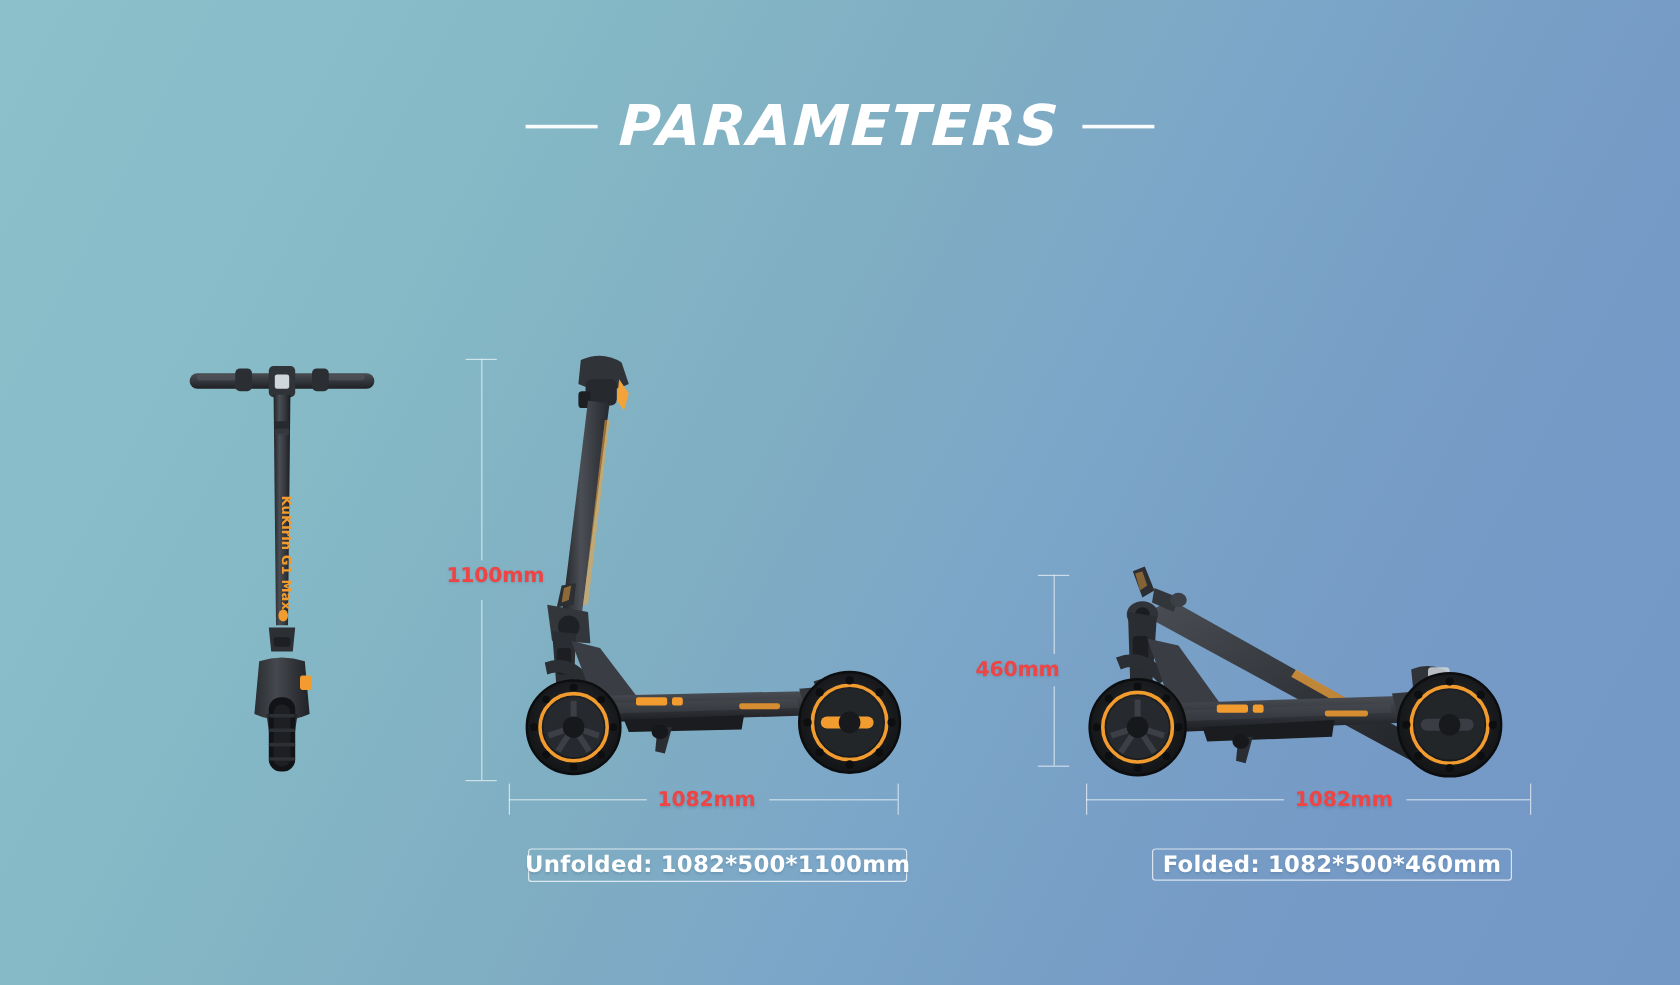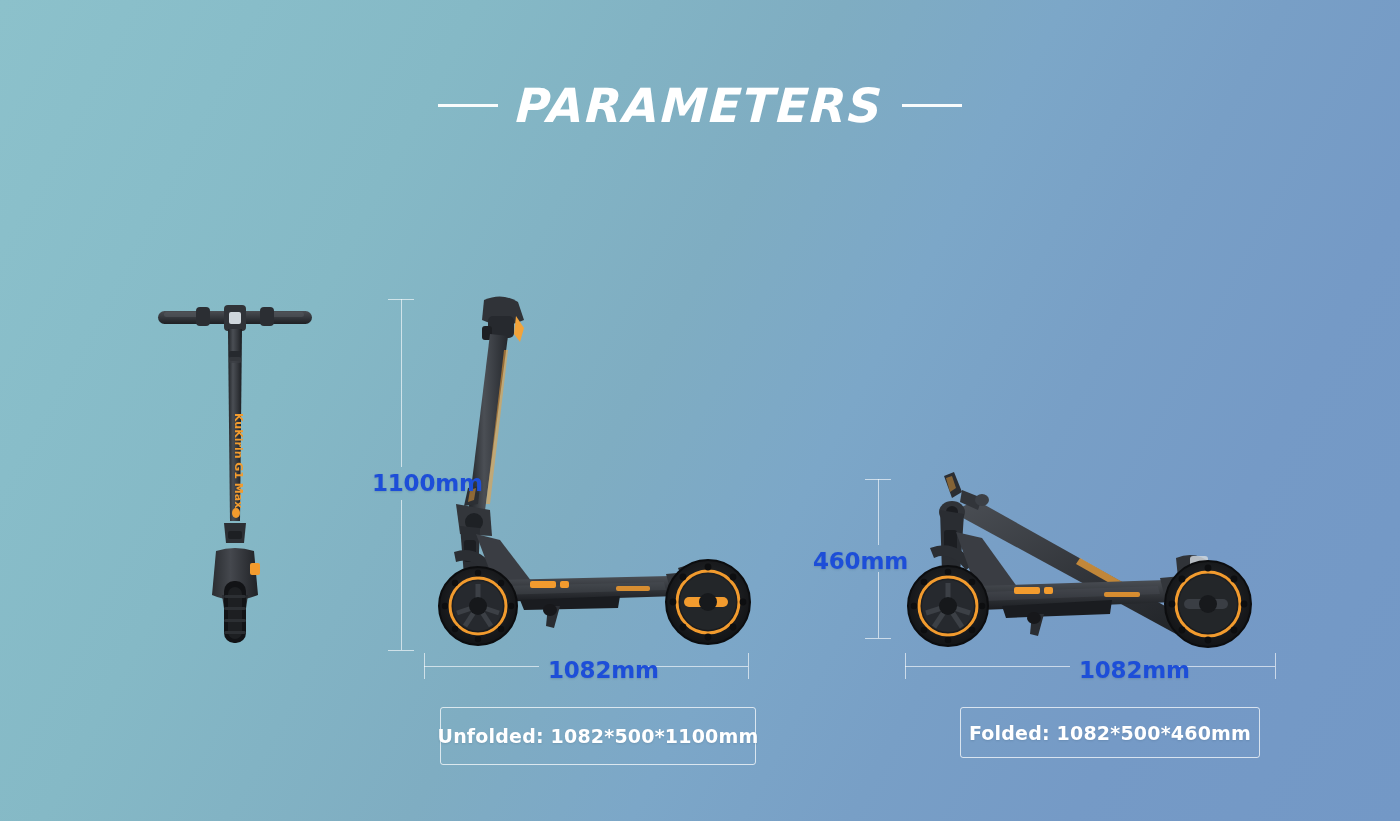--- a/index.html
+++ b/index.html
@@ -34,23 +34,23 @@
   }
 
   
   .dimline{ position:absolute; background:rgba(255,255,255,.62); }
   .v-line{ width:1px; }
   .h-line{ height:1px; }
   .tick-h{ height:1px; }
   .tick-v{ width:1px; }
 
   .dim-label{
-    position:absolute; color:#1d4ed8; font-weight:bold;
+    position:absolute; color:#ef4444; font-weight:bold;
     font-family:"DejaVu Sans","Liberation Sans",sans-serif;
-    font-size:23px; letter-spacing:-.2px; white-space:nowrap;
+    font-size:17px; letter-spacing:-.2px; white-space:nowrap;
     text-shadow:0 1px 2px rgba(60,90,120,.25);
   }
 
   
   .caption{
     position:absolute; display:flex; align-items:center; justify-content:center;
     border:1px solid rgba(255,255,255,.72); border-radius:3px;
     color:#ffffff; font-weight:bold; font-size:19px; letter-spacing:.2px;
     font-family:"DejaVu Sans","Liberation Sans",sans-serif;
     white-space:nowrap; text-shadow:0 1px 2px rgba(60,90,120,.22);
@@ -325,15 +325,15 @@
 <div class="dimline v-line" style="left:878px; top:572px; height:66px;"></div>
 <div class="dimline tick-h" style="left:865px; top:638px; width:26px;"></div>
 <div class="dim-label" style="left:813px; top:548px;">460mm</div>
 
 <div class="dimline tick-v" style="left:905px; top:653px; height:26px;"></div>
 <div class="dimline h-line" style="left:905px; top:666px; width:165px;"></div>
 <div class="dimline h-line" style="left:1172px; top:666px; width:103px;"></div>
 <div class="dimline tick-v" style="left:1275px; top:653px; height:26px;"></div>
 <div class="dim-label" style="left:1079px; top:657px;">1082mm</div>
 
-<div class="caption" style="left:440px; top:707px; width:316px; height:58px;">Unfolded: 1082*500*1100mm</div>
-
-<div class="caption" style="left:960px; top:707px; width:300px; height:51px;">Folded: 1082*500*460mm</div>
+<div class="caption" style="left:440px; top:707px; width:316px; height:28px;">Unfolded: 1082*500*1100mm</div>
+
+<div class="caption" style="left:960px; top:707px; width:300px; height:27px;">Folded: 1082*500*460mm</div>
 
 </body></html>

